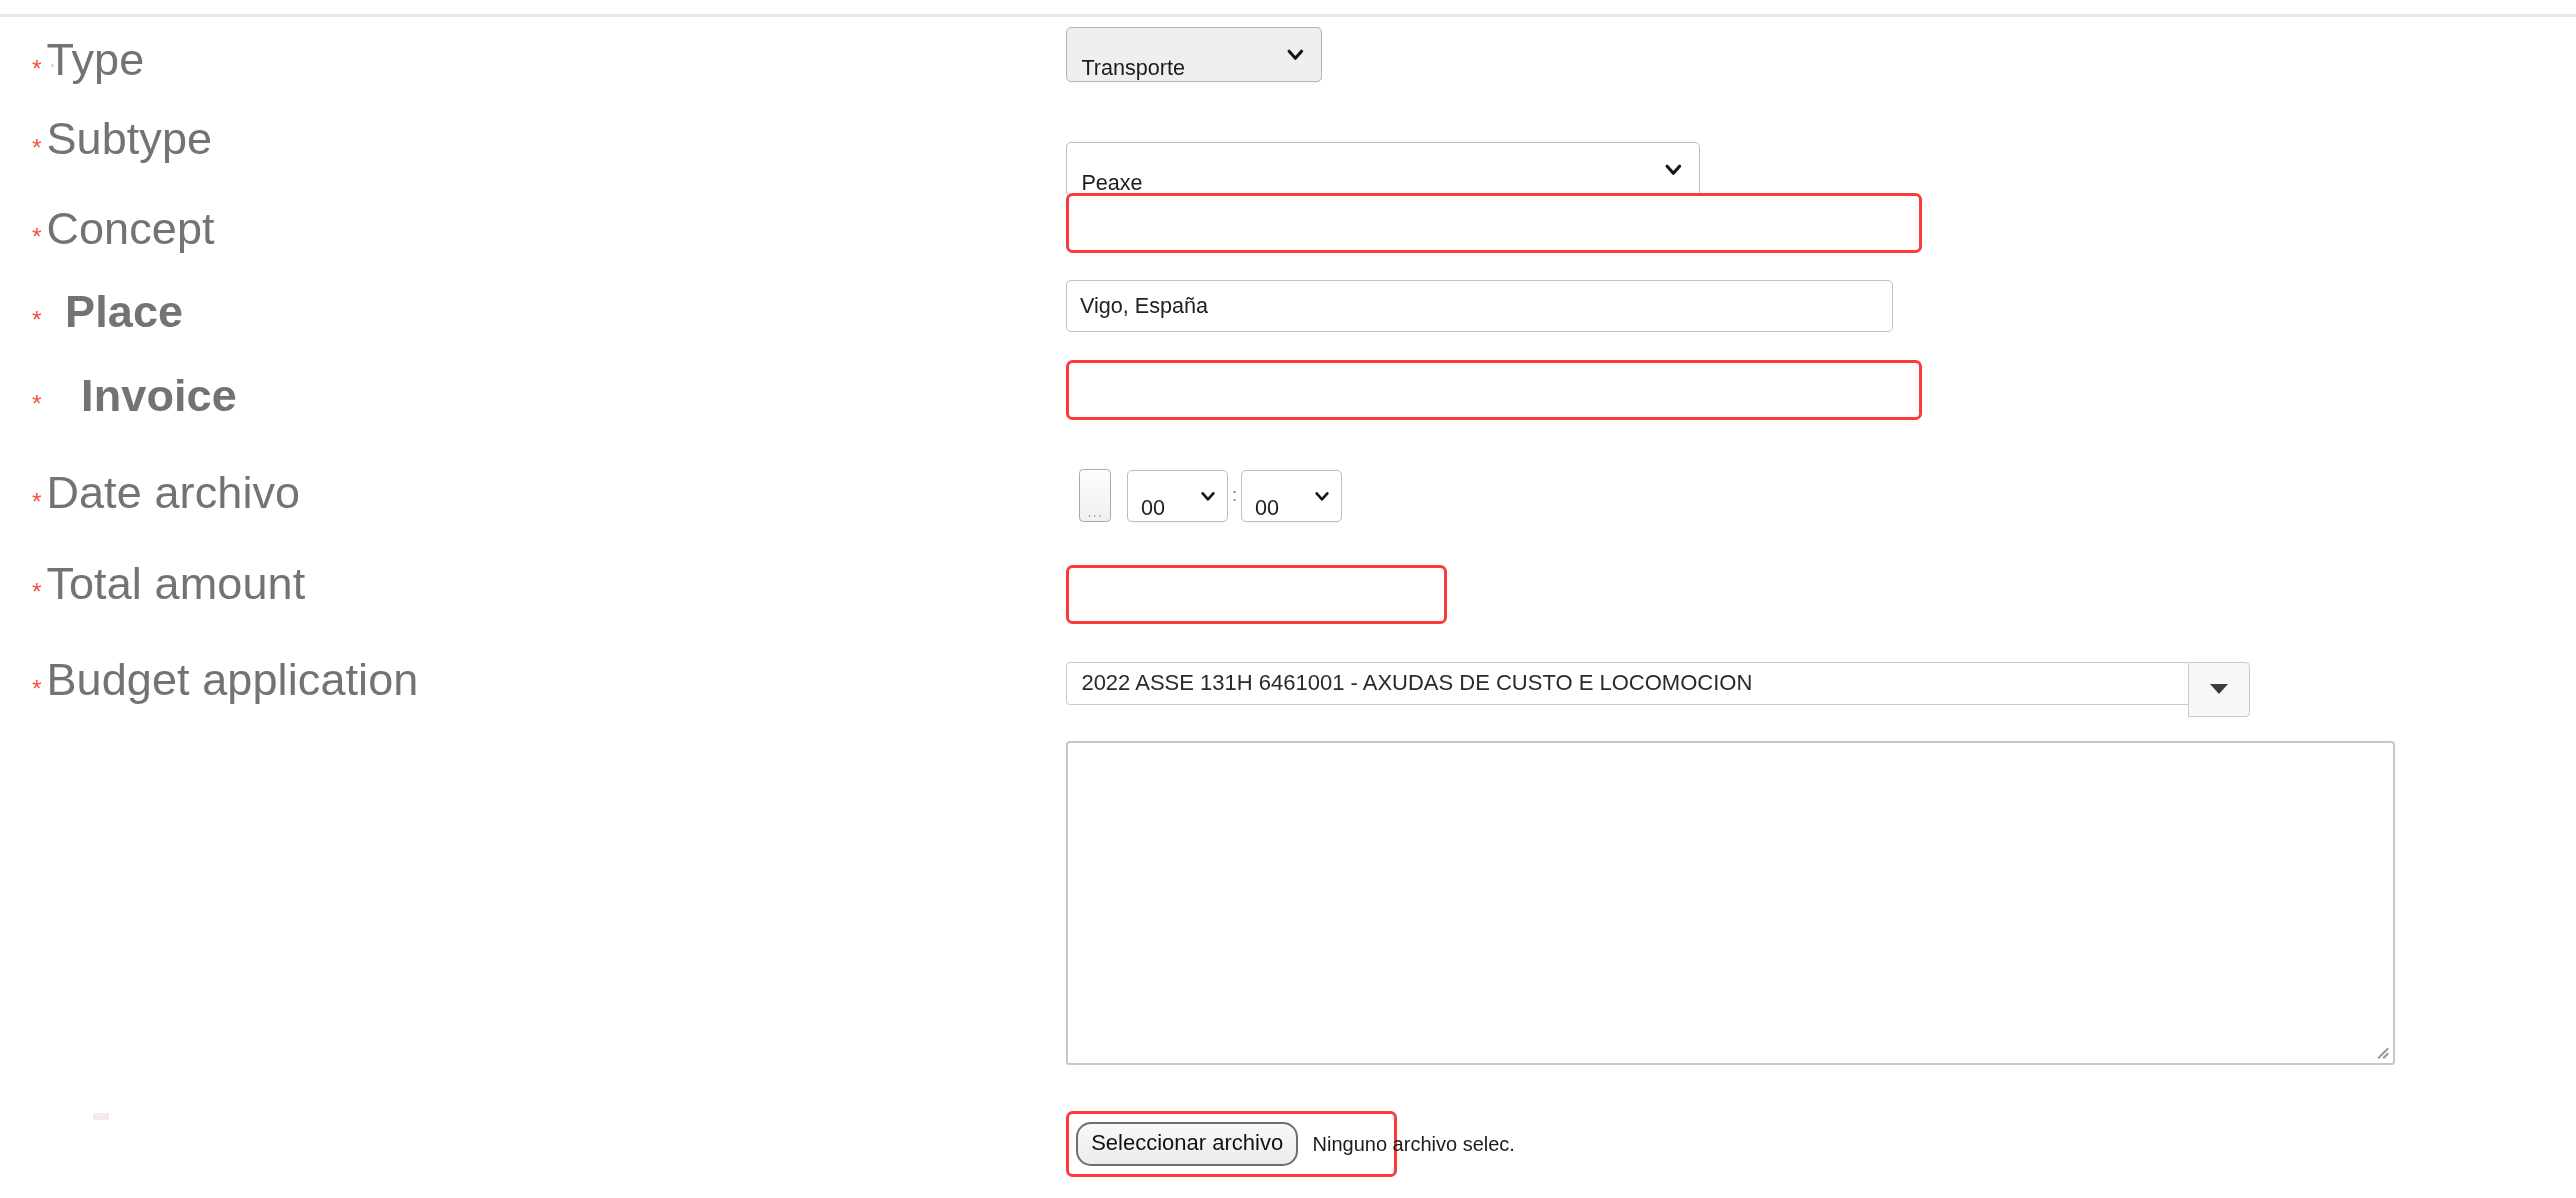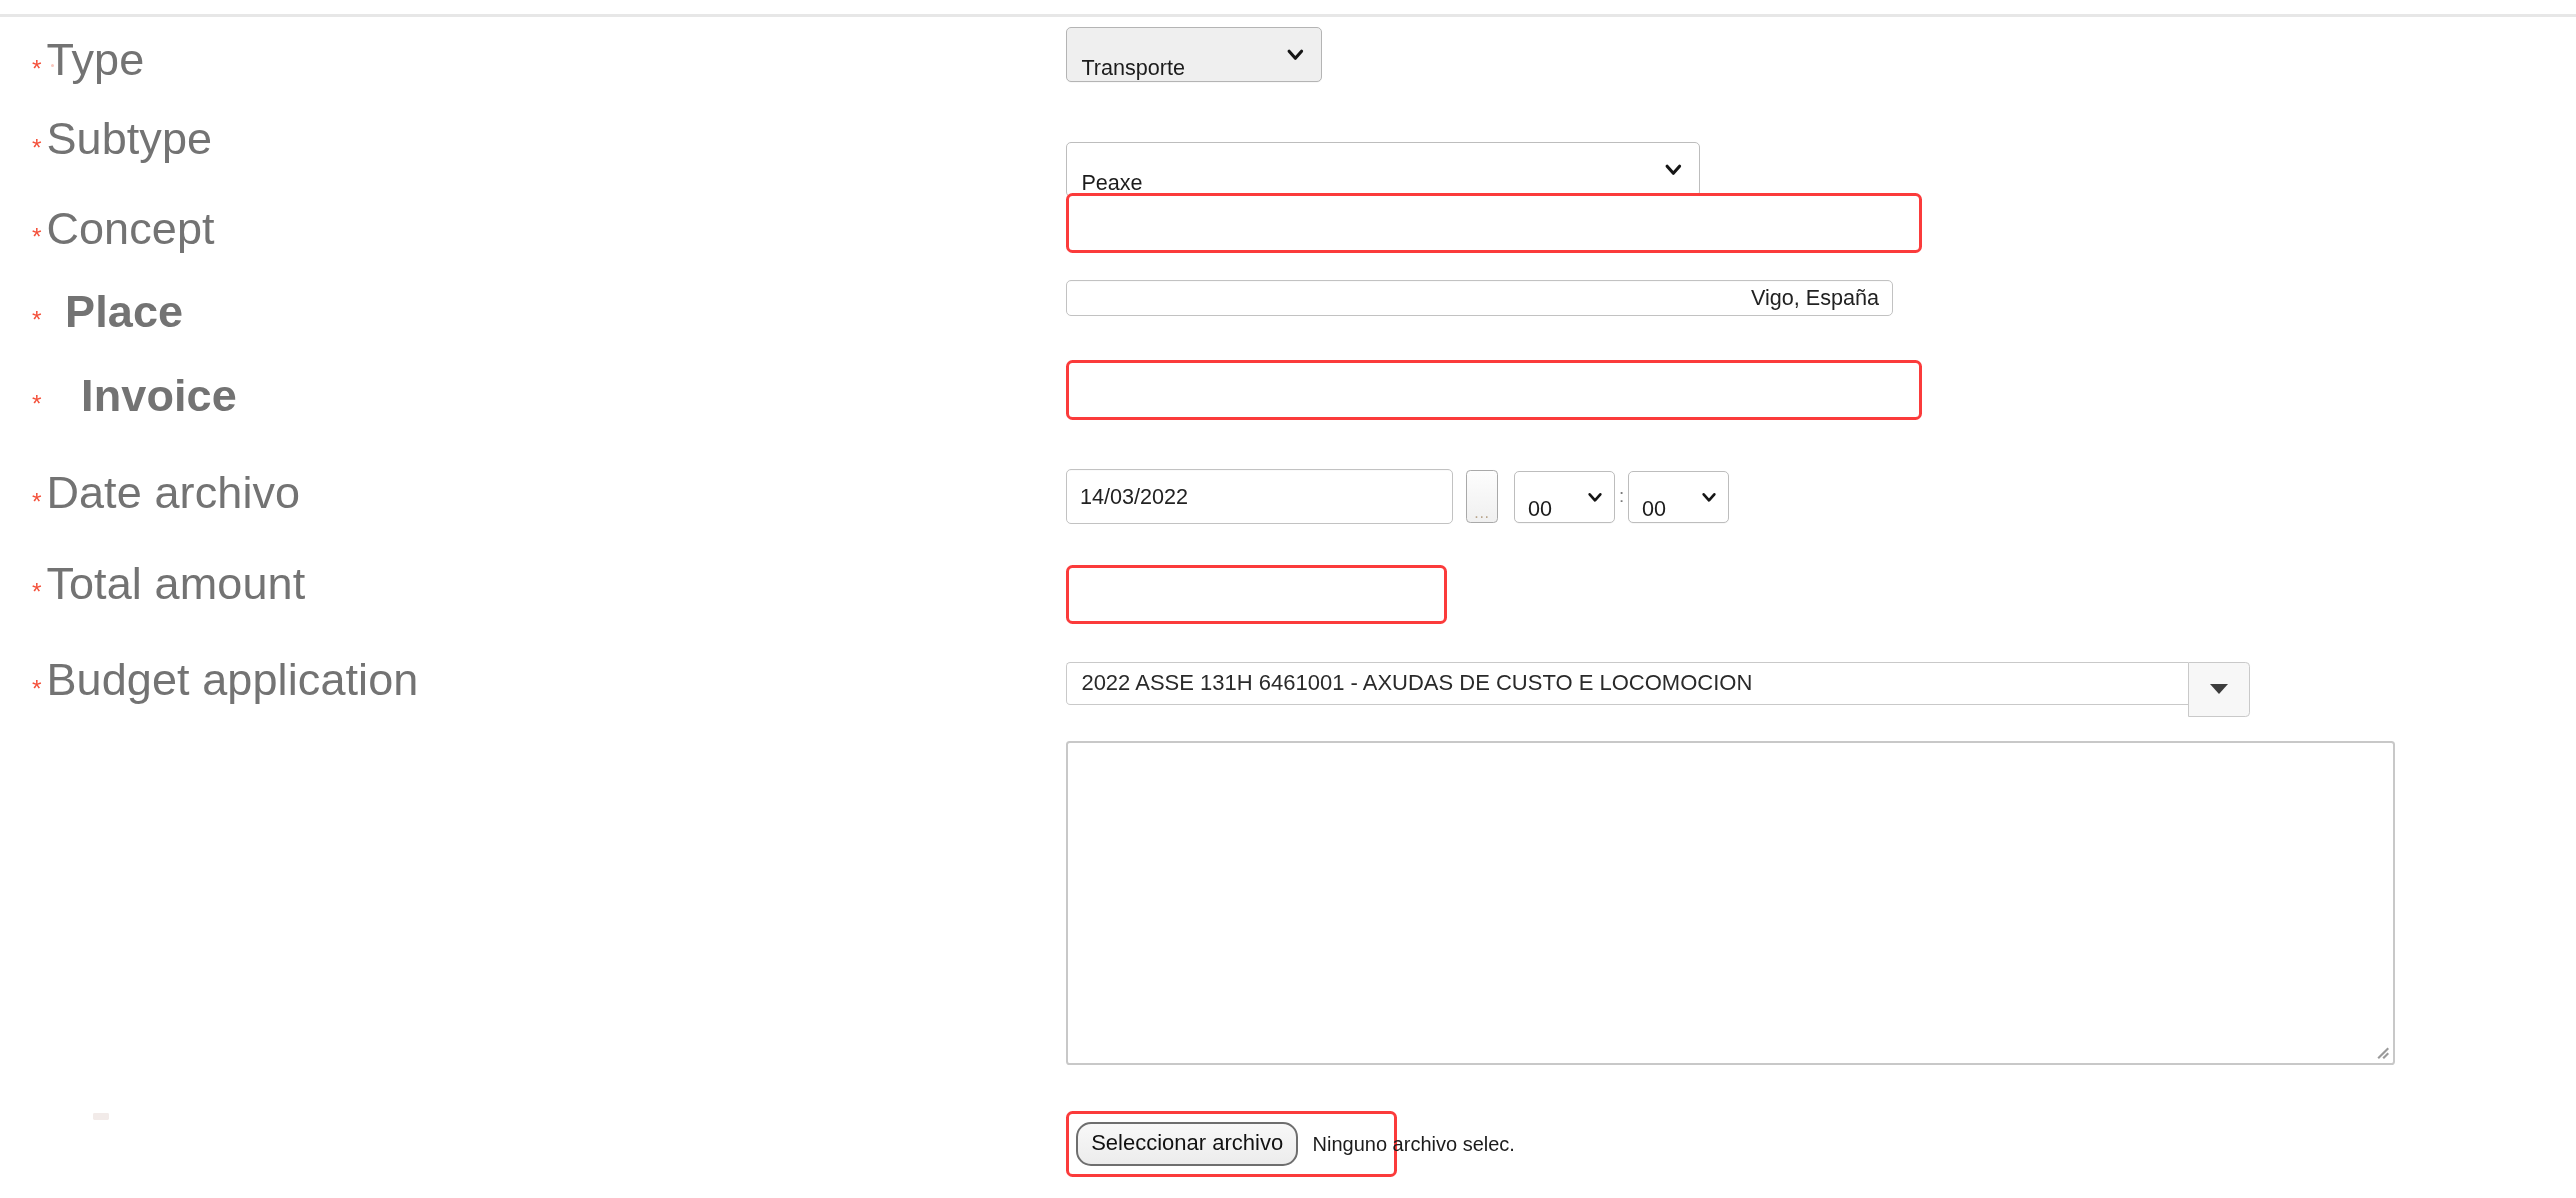--- a/index.html
+++ b/index.html
@@ -306,21 +306,21 @@
       </div>
     </div>
   </div>
 
   <div class="row" style="top:280px;">
     <div class="label-cell" style="top:5.8px;">
       <span class="req-star">*</span>
       <span class="label-text indent">Place</span>
     </div>
     <div class="field-cell">
-      <div class="txt" style="width:827px;height:36px;justify-content:flex-end;">
+      <div class="txt" style="width:827px;height:52px;">
         <span>Vigo, España</span>
       </div>
     </div>
   </div>
 
   <div class="row" style="top:360px;">
     <div class="label-cell" style="top:10px;">
       <span class="req-star">*</span>
       <span class="lbl-gap"></span>
       <span class="label-text indent">Invoice</span>
@@ -331,23 +331,20 @@
       </div>
     </div>
   </div>
 
   <div class="row" style="top:453px;">
     <div class="label-cell" style="top:14.4px;">
       <span class="req-star">*</span>
       <span class="label-text">Date archivo</span>
     </div>
     <div class="field-cell" style="top:16px;">
-      <div class="txt" style="width:387px;height:55px;">
-        <span>14/03/2022</span>
-      </div>
       <div class="cal-btn">
         <span class="dots">...</span>
       </div>
       <div class="sel" style="width:101px;height:52px;margin-left:16px;padding:0 42px 0 13px;">
         <span>00</span>
         <span class="chev" style="right:11.5px;width:16px;height:16px;margin-top:-8px;">
           <svg viewBox="0 0 24 24" style="width:16px;height:16px;">
               <path d="M4 8 L12 17 L20 8" fill="none" stroke="#161616" stroke-width="4" stroke-linecap="round" stroke-linejoin="round"></path>
             </svg>
         </span>

